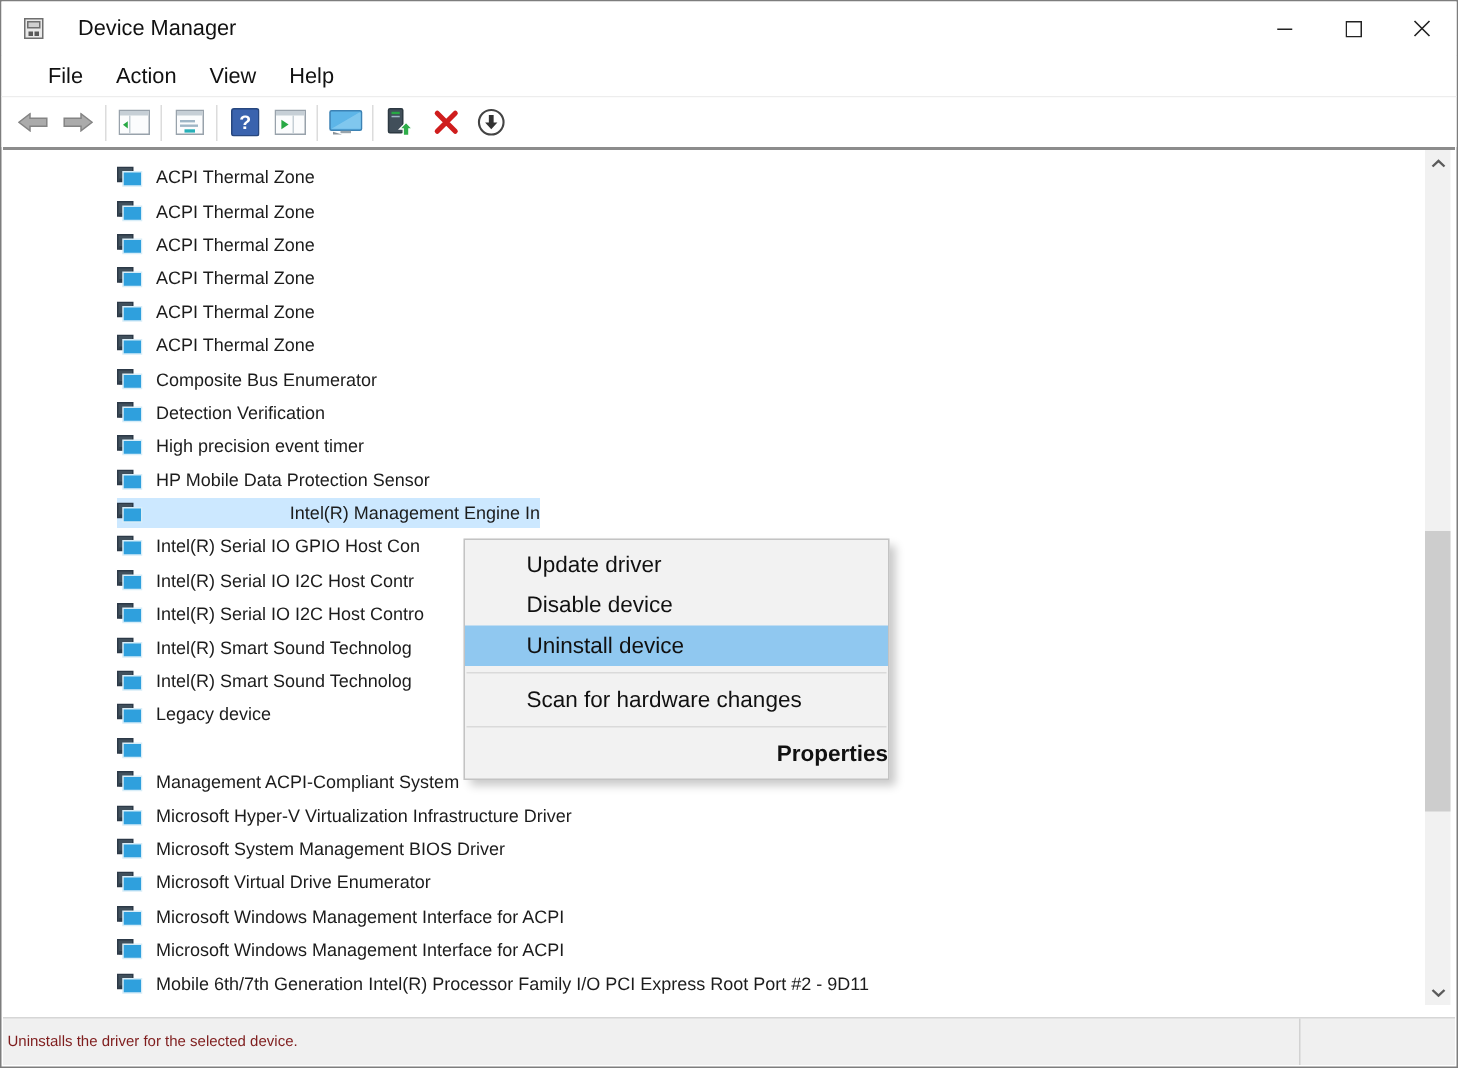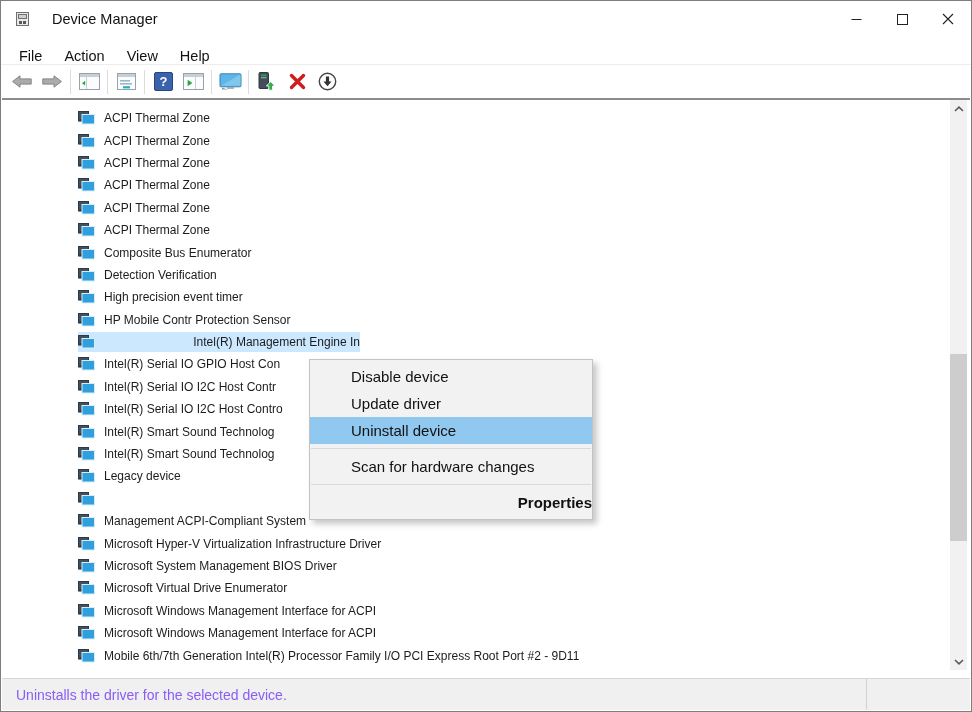--- a/index.html
+++ b/index.html
@@ -7,22 +7,22 @@
   .window{position:absolute;inset:0;border:1px solid #7d7d7d;box-sizing:border-box;background:#fff;}
 
   
   .titlebar{position:absolute;top:0;left:0;right:0;height:36px;display:flex;align-items:center;background:#fff;}
   .app-icon{margin-left:13px;display:flex;align-items:center;}
   .title{margin-left:21px;font-size:14.5px;color:#111;}
   .controls{margin-left:auto;display:flex;height:36px;}
   .ctrl{width:46px;height:36px;display:flex;align-items:center;justify-content:center;}
 
   
-  .menubar{position:absolute;top:36px;left:0;right:0;height:27px;display:flex;align-items:flex-end;
-    padding-left:7px;border-bottom:1px solid #ededed;background:#fff;}
+  .menubar{position:absolute;top:36px;left:0;right:0;height:27px;display:flex;align-items:center;
+    padding-left:20px;border-bottom:1px solid #ededed;background:#fff;}
   .menu-bar-item{padding:0 11px;font-size:14.5px;color:#111;}
 
   
   .toolbar{position:absolute;top:64px;left:0;right:0;height:33px;display:flex;align-items:center;
     padding-left:6px;background:#fff;}
   .tbtn{width:30px;height:28px;display:flex;align-items:center;justify-content:center;}
   .tsep{width:1px;height:24px;background:#dcdcdc;margin:0 3px;}
 
   
   .tree{position:absolute;top:97px;left:1px;right:1px;height:580px;background:#fff;overflow:hidden;
@@ -45,21 +45,21 @@
     background:var(--menu-background,#f2f2f2);border:1px solid #c3c3c3;padding:3px 0;
     box-shadow:4px 4px 6px rgba(0,0,0,0.22);z-index:10;}
   .menu-item{height:27px;line-height:27px;padding-left:41px;font-size:15px;color:#111;}
   .menu-item.highlighted{background:var(--menu-highlight,#90c8f0);}
   .menu-item.bold{font-weight:bold;text-align:right;}
   .menu-sep{height:1px;background:#dadada;margin:4px 1px;}
 
   
   .statusbar{position:absolute;left:1px;right:1px;bottom:1px;top:677px;background:var(--status-background,#f0f0f0);
     border-top:1px solid #d6d6d6;display:flex;align-items:center;}
-  .status-text{font-size:14px;color:#8b5cf6;padding-left:14px;}
+  .status-text{font-size:10px;color:#7f1d1d;padding-left:3px;}
   .status-divider{position:absolute;left:864px;top:0;bottom:0;width:1px;background:#d2d2d2;}
 </style>
 </head>
 <body>
 
 <div class="window">
 
   <div class="titlebar">
     <span class="app-icon">
       <svg width="17" height="16" viewBox="0 0 17 16">
@@ -263,21 +263,21 @@
           <span class="tree-label">High precision event timer</span>
         </span>
       </div>
       <div class="tree-row">
         <span class="row-inner">
           <svg class="tree-icon" width="17" height="14">
             <rect x="0.5" y="0.5" width="10" height="9.5" fill="#41505c" stroke="#2c3947"></rect>
             <rect x="1.5" y="8" width="9" height="2.2" fill="#2d3b47"></rect>
             <rect x="4" y="3.5" width="12.5" height="9.5" fill="#2fa0dd" stroke="#d8edf8"></rect>
           </svg>
-          <span class="tree-label">HP Mobile Contr Protection Sensor</span>
+          <span class="tree-label">HP Mobile Data Protection Sensor</span>
         </span>
       </div>
       <div class="tree-row selected">
         <span class="row-inner">
           <svg class="tree-icon" width="17" height="14">
             <rect x="0.5" y="0.5" width="10" height="9.5" fill="#41505c" stroke="#2c3947"></rect>
             <rect x="1.5" y="8" width="9" height="2.2" fill="#2d3b47"></rect>
             <rect x="4" y="3.5" width="12.5" height="9.5" fill="#2fa0dd" stroke="#d8edf8"></rect>
           </svg>
           <span class="tree-label">Intel(R) Management Engine In</span>
@@ -432,22 +432,22 @@
     </div>
     <div class="sb-thumb"></div>
     <div class="sb-btn down">
       <svg width="10" height="6">
           <path d="M1 1 L5 4.8 L9 1" fill="none" stroke="#5b5b5b" stroke-width="1.6"></path>
         </svg>
     </div>
   </div>
 
   <div class="context-menu" id="context-menu">
+      <div class="menu-item">Update driver</div>
       <div class="menu-item">Disable device</div>
-      <div class="menu-item">Update driver</div>
       <div class="menu-item highlighted">Uninstall device</div>
       <div class="menu-sep"></div>
       <div class="menu-item">Scan for hardware changes</div>
       <div class="menu-sep"></div>
       <div class="menu-item bold">Properties</div>
     </div>
 
   <div class="statusbar">
     <span class="status-text">Uninstalls the driver for the selected device.</span>
     <div class="status-divider"></div>

